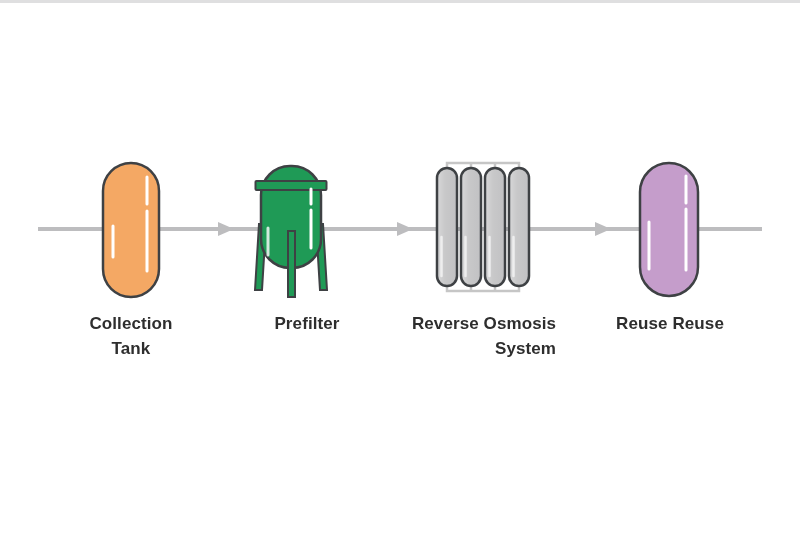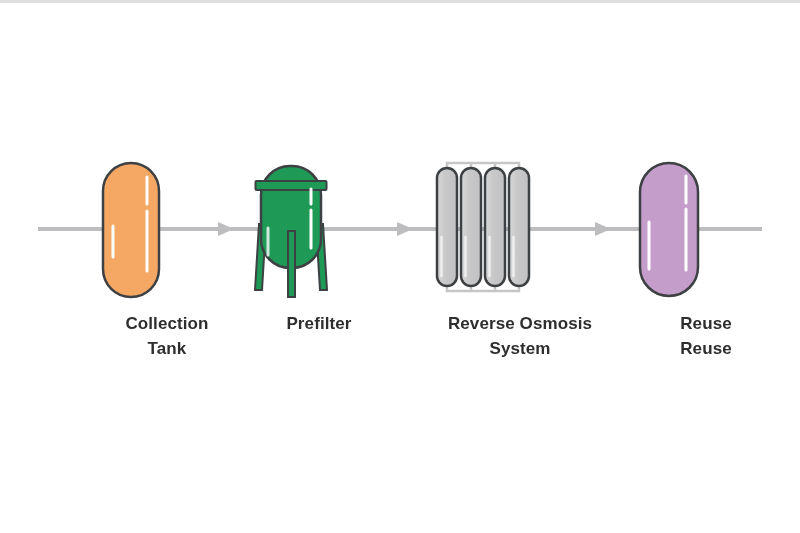--- a/index.html
+++ b/index.html
@@ -7,25 +7,24 @@
     position:relative; width:800px; height:533px;
     background:#ffffff; overflow:hidden;
     font-family:"Liberation Sans", sans-serif;
   }
   .diagram-svg { position:absolute; left:0; top:0; }
   .stage-label {
     position:absolute; top:311px; transform:translateX(-50%);
     font-size:17px; line-height:25px; font-weight:600;
     color:#2e2e2e; text-align:center; white-space:pre-line;
     letter-spacing:0.1px;
-    margin-left:36px;
   }
   .label-collection { left:131px; }
-  .label-prefilter  { left:283px; }
-  .label-ro         { left:484px; }
+  .label-prefilter  { left:307px; }
+  .label-ro         { left:484px;text-align:right; }
   .label-reuse      { left:670px; }
 </style>
 </head>
 <body>
 
 <div class="canvas">
 
   <svg class="diagram-svg" width="800" height="533" viewBox="0 0 800 533">
     <defs>
       <linearGradient id="tubeGrad" x1="0" y1="0" x2="1" y2="0">

